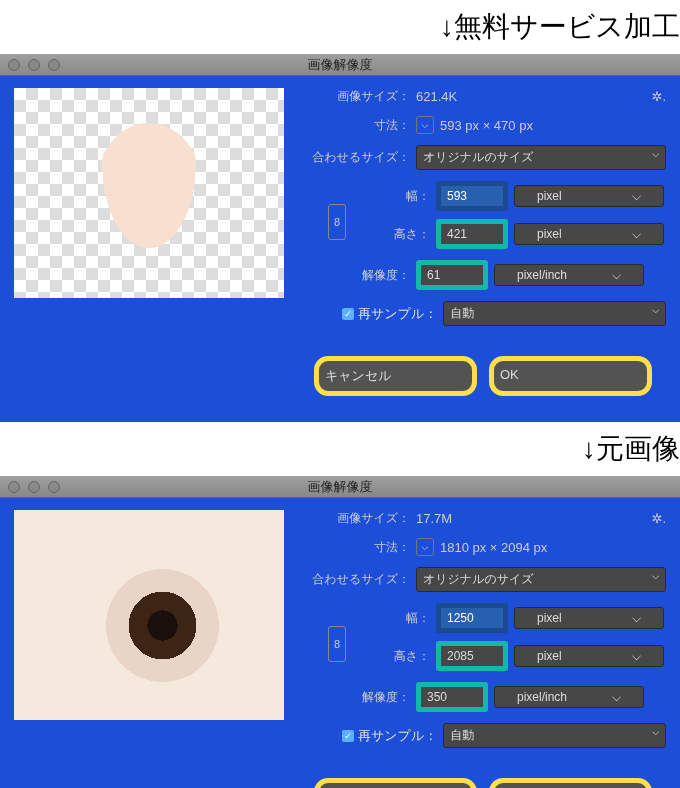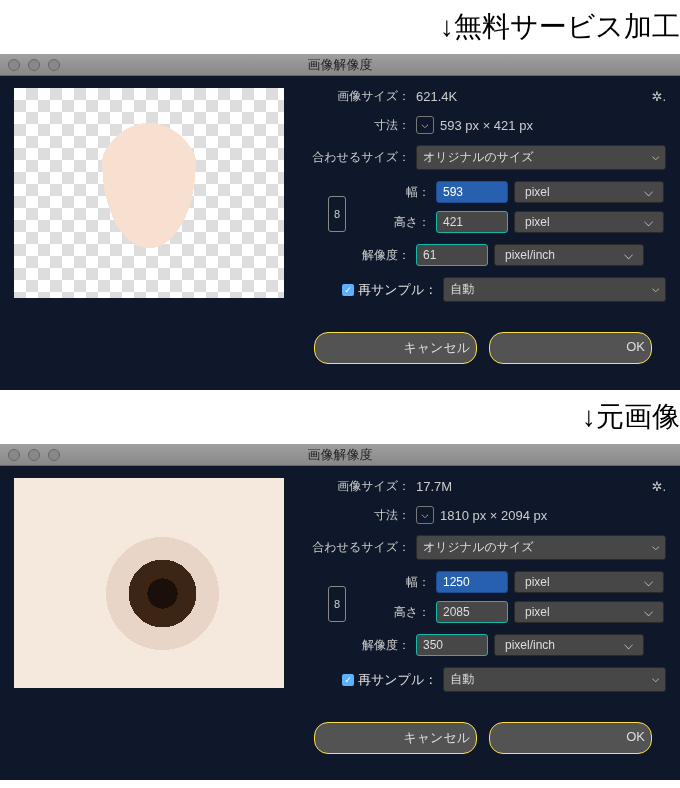--- a/index.html
+++ b/index.html
@@ -1,45 +1,45 @@
 <!DOCTYPE html>
 <html><head>
 <meta charset="utf-8">
 <style>
 *{margin:0;padding:0;box-sizing:border-box;font-family:-apple-system,"Hiragino Sans",sans-serif}
 body{background:#fff;width:680px}
 .header{text-align:right;font-size:28px;padding:8px 0;color:#000}
-.dialog{background:#0f172a;color:#e0e0e0;font-size:13px}
+.dialog{background:#1d4ed8;color:#e0e0e0;font-size:13px}
 .titlebar{background:linear-gradient(#a0a0a0,#888);height:22px;display:flex;align-items:center;padding:0 8px;position:relative;border-bottom:1px solid #666}
 .traffic{display:flex;gap:8px;position:absolute;left:8px}
 .dot{width:12px;height:12px;border-radius:50%;background:#888;border:1px solid #666}
 .title{flex:1;text-align:center;color:#222;font-size:13px}
 .body{padding:12px 14px;display:flex;gap:16px}
 .preview{width:270px;height:210px;background:#fff;flex-shrink:0}
 .checker{width:100%;height:100%;background-image:linear-gradient(45deg,#ddd 25%,transparent 25%),linear-gradient(-45deg,#ddd 25%,transparent 25%),linear-gradient(45deg,transparent 75%,#ddd 75%),linear-gradient(-45deg,transparent 75%,#ddd 75%);background-size:24px 24px;background-position:0 0,0 12px,12px -12px,-12px 0;position:relative}
 .fake-img{position:absolute;left:50%;top:50%;transform:translate(-50%,-50%)}
 .head{width:110px;height:140px;background:radial-gradient(ellipse at 50% 30%,#f8e0d0 60%,transparent 60%);border-radius:50% 50% 40% 40%}
 .eye-img{width:100%;height:100%;background:radial-gradient(circle at 55% 55%,#1a0f0a 8%,#3d2515 8% 18%,#e8d5c8 18% 30%,#f5e8dd 30%)}
 .controls{flex:1;display:flex;flex-direction:column;gap:11px}
 .row{display:flex;align-items:center;gap:6px}
 .label{width:110px;text-align:right;color:#ccc;font-size:12px}
 .val{color:#ccc}
 .gear{margin-left:auto;color:#ccc;cursor:pointer}
 .dd-icon{width:18px;height:18px;border:1px solid #777;border-radius:3px;display:flex;align-items:center;justify-content:center;font-size:9px;color:#ccc}
-.select{flex:1;background:#474747;border:1px solid #2a2a2a;border-radius:3px;padding:3px 6px;color:#ddd;font-size:12px;display:flex;justify-content:space-between;align-items:center}
+.select{flex:1;background:#474747;border:1px solid #2a2a2a;border-radius:3px;padding:3px 6px;color:#ddd;font-size:12px;display:flex;justify-content:space-between;align-items:flex-start}
 .select .arr{font-size:9px}
-.input{width:72px;background:#474747;border:1px solid #14b8a6;border-radius:3px;padding:3px 6px;color:#ddd;font-size:12px}
+.input{width:72px;background:#474747;border:5px solid #14b8a6;border-radius:3px;padding:3px 6px;color:#ddd;font-size:12px}
 .input.sel{background:#2860b0;color:#fff;border-color:#1a4a90}
-.unit{width:150px;background:#474747;border:1px solid #2a2a2a;border-radius:3px;padding:3px 10px;color:#ddd;font-size:12px;display:flex;justify-content:space-between;align-items:center}
+.unit{width:150px;background:#474747;border:1px solid #2a2a2a;border-radius:3px;padding:3px 22px;color:#ddd;font-size:12px;display:flex;justify-content:space-between;align-items:center}
 .link-wrap{display:flex;align-items:center;gap:6px}
 .link-icon{width:18px;height:36px;border:1px solid #888;border-radius:3px;display:flex;align-items:center;justify-content:center;font-size:11px;color:#ccc;align-self:center;margin-top:14px}
 .chk{display:flex;align-items:center;gap:4px}
 .chkbox{width:12px;height:12px;background:#5bb0ff;border-radius:2px;display:flex;align-items:center;justify-content:center;color:#fff;font-size:9px}
 .buttons{display:flex;gap:12px;padding:8px 14px 14px;margin-top:auto}
-.btn{flex:1;padding:6px;border:1px solid #fde047;border-radius:14px;background:#535353;color:#ddd;text-align:right;font-size:13px;cursor:pointer}
+.btn{flex:1;padding:6px;border:5px solid #fde047;border-radius:14px;background:#535353;color:#ddd;text-align:left;font-size:13px;cursor:pointer}
 .wh-group{display:flex;flex-direction:column;gap:8px}
 .wh-row{display:flex;align-items:center;gap:6px}
 </style>
 </head>
 <body>
 
 <div class="header">↓無料サービス加工</div>
 
 <div class="dialog">
   <div class="titlebar">
@@ -60,21 +60,21 @@
     </div>
     <div class="controls">
       <div class="row">
         <span class="label">画像サイズ：</span>
         <span class="val">621.4K</span>
         <span class="gear">✲.</span>
       </div>
       <div class="row">
         <span class="label">寸法：</span>
         <span class="dd-icon">⌵</span>
-        <span class="val">593 px × 421 px</span>
+        <span class="val">593 px × 470 px</span>
       </div>
       <div class="row">
         <span class="label">合わせるサイズ：</span>
         <div class="select">
             <span>オリジナルのサイズ</span>
             <span class="arr">⌵</span>
           </div>
       </div>
       <div class="link-wrap">
         <div style="width:22px"></div>

